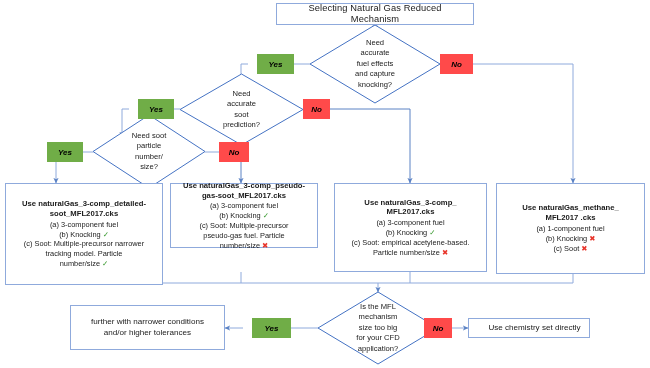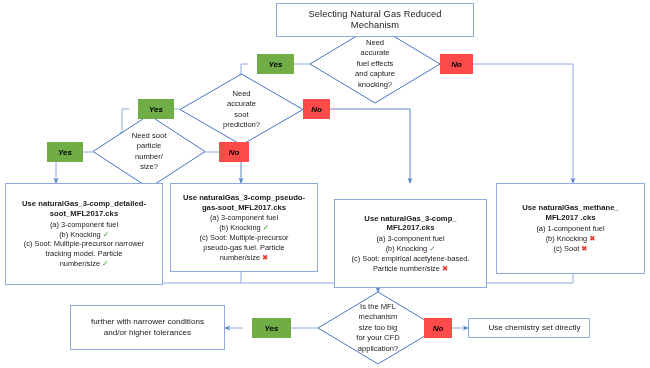--- a/index.html
+++ b/index.html
@@ -31,21 +31,21 @@
     display:flex;
     align-items:center;
     justify-content:center;
     text-align:center;
     z-index:3;
   }
   .title-box{
     font-size:9.3px;
     letter-spacing:.1px;
     line-height:1.2;
-    padding:16px 6px;
+    padding:10px 6px;
   }
   .result-box{
     flex-direction:column;
     padding:3px 3px;
     line-height:1.32;
     font-size:7.4px;
   }
   .result-box .hdr{
     font-weight:bold;
     font-size:7.7px;
@@ -208,33 +208,33 @@
       <span>Use naturalGas_3-comp_detailed-</span><br>
       <span>soot_MFL2017.cks</span>
     </div>
     <div class="ln"><span>(a) 3-component fuel</span></div>
     <div class="ln"><span>(b) Knocking </span><span class="ok">✓</span></div>
     <div class="ln"><span>(c) Soot: Multiple-precursor narrower</span></div>
     <div class="ln"><span>tracking model. Particle</span></div>
     <div class="ln"><span>number/size </span><span class="ok">✓</span></div>
   </div>
 
-  <div class="node result-box" style="left:170px;top:183px;width:148px;height:89px;align-items:center;">
+  <div class="node result-box" style="left:170px;top:183px;width:148px;height:65px;align-items:center;">
     <div class="hdr">
       <span>Use naturalGas_3-comp_pseudo-</span><br>
       <span>gas-soot_MFL2017.cks</span>
     </div>
     <div class="ln"><span>(a) 3-component fuel</span></div>
     <div class="ln"><span>(b) Knocking </span><span class="ok">✓</span></div>
     <div class="ln"><span>(c) Soot: Multiple-precursor</span></div>
     <div class="ln"><span>pseudo-gas fuel. Particle</span></div>
     <div class="ln"><span>number/size </span><span class="no">✖</span></div>
   </div>
 
-  <div class="node result-box" style="left:334px;top:183px;width:153px;height:89px;margin-top:16px;">
+  <div class="node result-box" style="left:334px;top:183px;width:153px;height:89px;">
     <div class="hdr">
       <span>Use naturalGas_3-comp_</span><br>
       <span>MFL2017.cks</span>
     </div>
     <div class="ln"><span>(a) 3-component fuel</span></div>
     <div class="ln"><span>(b) Knocking </span><span class="ok">✓</span></div>
     <div class="ln"><span>(c) Soot: empirical acetylene-based.</span></div>
     <div class="ln"><span>Particle number/size </span><span class="no">✖</span></div>
   </div>
 

